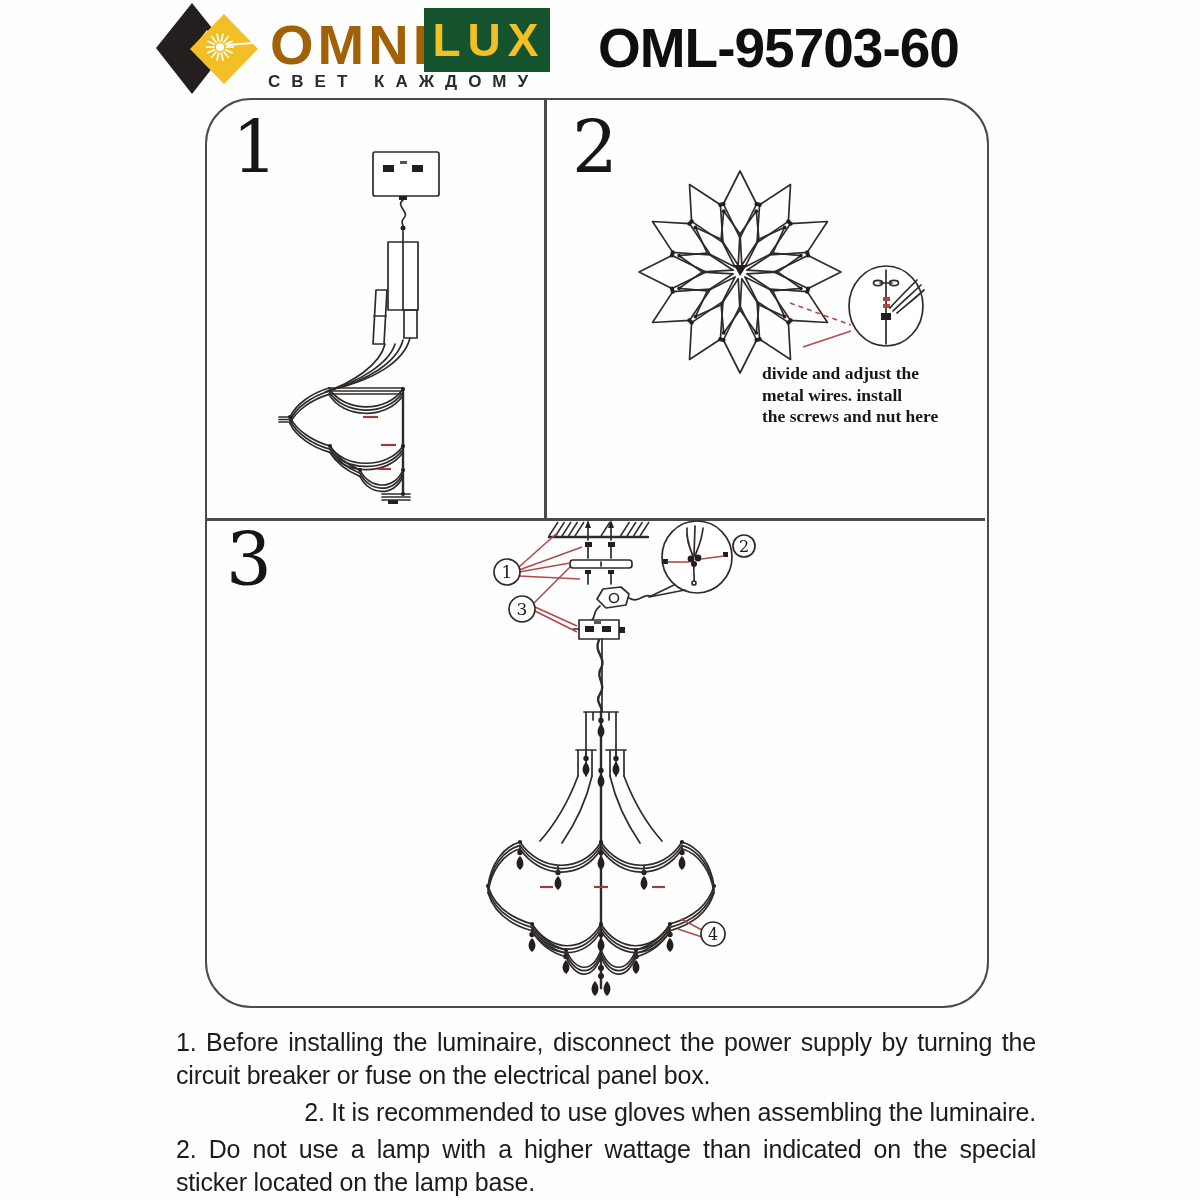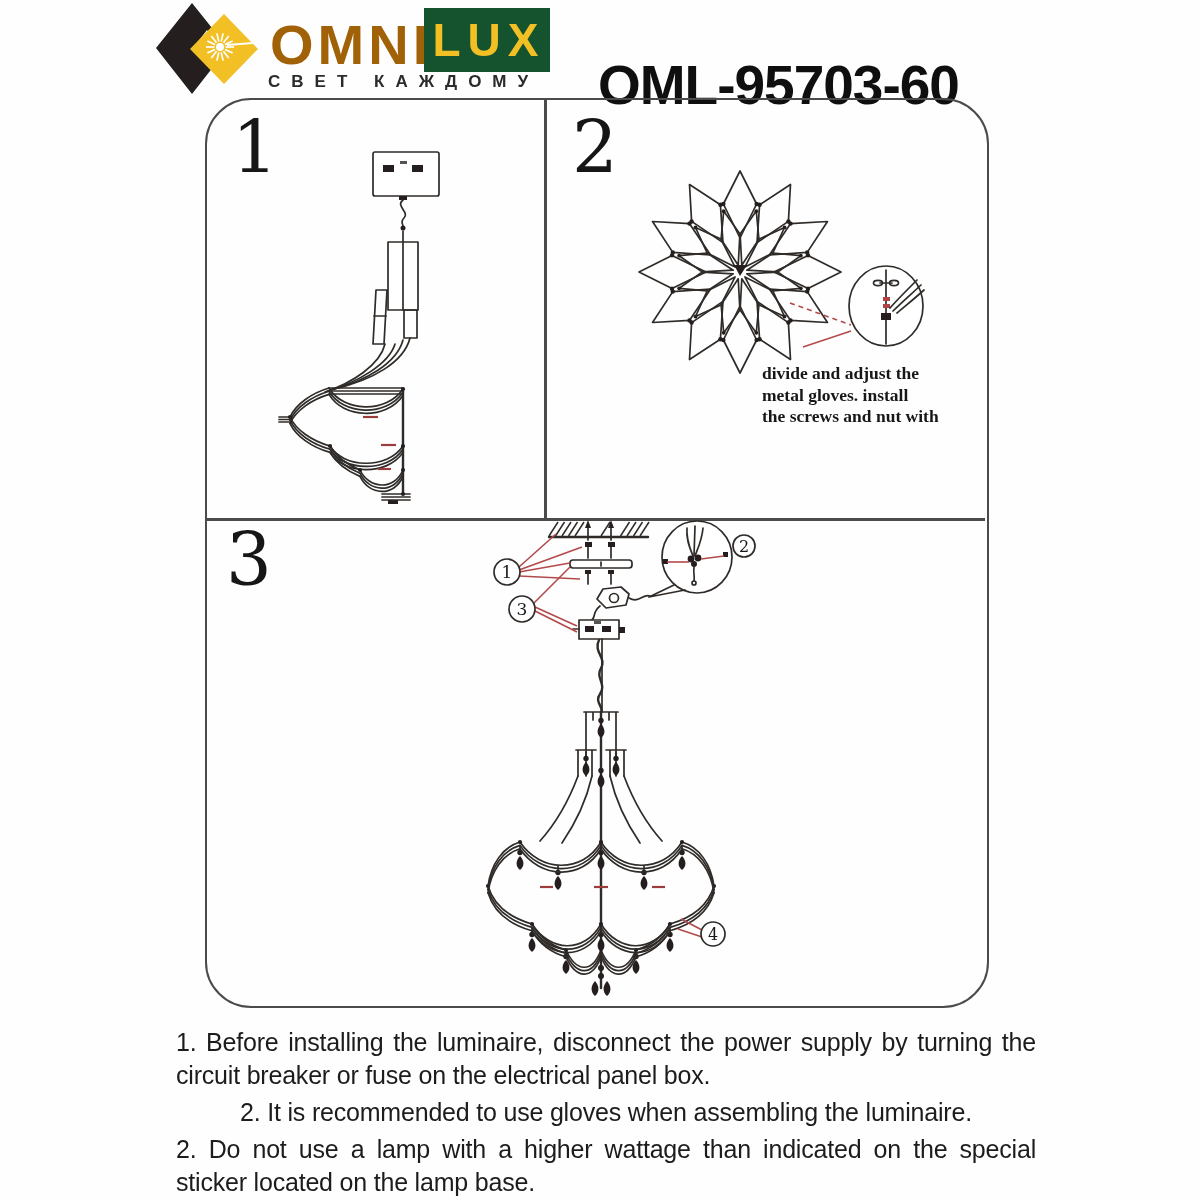--- a/index.html
+++ b/index.html
@@ -5,34 +5,34 @@
   html,body{margin:0;padding:0;background:#ffffff;}
   #page{position:relative;width:1200px;height:1200px;background:#fefefe;overflow:hidden;
         font-family:"Liberation Sans",sans-serif;}
   .abs{position:absolute;}
   
   #brand-primary{left:270px;top:12px;font-size:56px;font-weight:bold;letter-spacing:4px;color:#a16207;}
   #lux-box{left:424px;top:8px;width:126px;height:64px;background:#14532d;display:flex;
            align-items:center;justify-content:center;}
   #brand-secondary{color:#F2BF24;font-size:46px;font-weight:bold;letter-spacing:7px;padding-left:4px;}
   #tagline{left:268px;top:72px;font-size:17px;font-weight:bold;letter-spacing:11px;color:#2b2b2b;}
-  #model-number{left:598px;top:16px;font-size:55px;font-weight:bold;letter-spacing:-1px;color:#0f0f0f;margin-top:37px;}
+  #model-number{left:598px;top:16px;font-size:55px;font-weight:bold;letter-spacing:-1px;color:#0f0f0f;}
   
   #main-panel{left:205px;top:98px;width:780px;height:906px;border:2.5px solid #4b4b4b;border-radius:46px;}
   #divider-v{left:544px;top:100px;width:2.5px;height:419px;background:#4b4b4b;}
   #divider-h{left:206px;top:518px;width:779px;height:2.5px;background:#4b4b4b;}
   .section-num{font-family:"DejaVu Serif",serif;font-size:72px;color:#161616;line-height:1;}
   #sec1{left:232px;top:112px;} #sec2{left:572px;top:112px;} #sec3{left:226px;top:524px;}
   #note-text{left:762px;top:363px;width:240px;font-family:Liberation Serif, serif;
              font-weight:bold;font-size:17.5px;line-height:21.5px;color:#171717;white-space:nowrap;}
   
   #instructions{left:172px;top:1022px;width:868px;color:#1c1c1c;font-size:25px;line-height:33px;
                 letter-spacing:-0.2px;}
   #instructions p{margin:4px;text-align:justify;}
-  #instructions p.single{text-align:center;}
+  #instructions p.single{text-align:right;}
   svg text{font-family:"DejaVu Serif",serif;}
   #art{left:0;top:0;pointer-events:none;}
   .ln{fill:none;stroke:#2F2B28;stroke-width:1.7;stroke-linecap:round;stroke-linejoin:round;}
   .lnw{fill:none;stroke:#2F2B28;stroke-width:2.4;stroke-linecap:round;}
   .wfill{fill:#ffffff;}
   .dk{fill:#241F1E;stroke:none;}
   .red{stroke:#B34A4A;stroke-width:1.6;fill:none;}
   .redthick{stroke:#9C3C3C;stroke-width:2.2;fill:none;}
 </style>
 </head>
@@ -50,22 +50,22 @@
   <div class="abs" id="main-panel"></div>
   <div class="abs" id="divider-v"></div>
   <div class="abs" id="divider-h"></div>
 
   <div class="abs section-num" id="sec1">1</div>
   <div class="abs section-num" id="sec2">2</div>
   <div class="abs section-num" id="sec3">3</div>
 
   <div class="abs" id="note-text">
     <div>divide and adjust the</div>
-    <div>metal gloves.  install</div>
-    <div>the screws and nut with</div>
+    <div>metal wires.  install</div>
+    <div>the screws and nut here</div>
   </div>
 
   <svg class="abs" id="art" width="1200" height="1200" viewBox="0 0 1200 1200">
 
     <g>
       <path class="dk" fill-rule="evenodd" d="M192,3 L228,48 L192,94 L156,48 Z M207,30 L221,48 L207,66 L193,48 Z"></path>
       <path d="M224,14 L258,49 L224,84 L190,49 Z" fill="#F2BF24" stroke="none"></path>
       <g id="sunrays">
           <line x1="225.5" y1="47" x2="234" y2="47" stroke="#ffffff" stroke-width="1.7"></line>
           <line x1="224.9553287734633" y1="49.38636056514657" x2="232.61356415063386" y2="53.07437234764581" stroke="#ffffff" stroke-width="1.7"></line>

